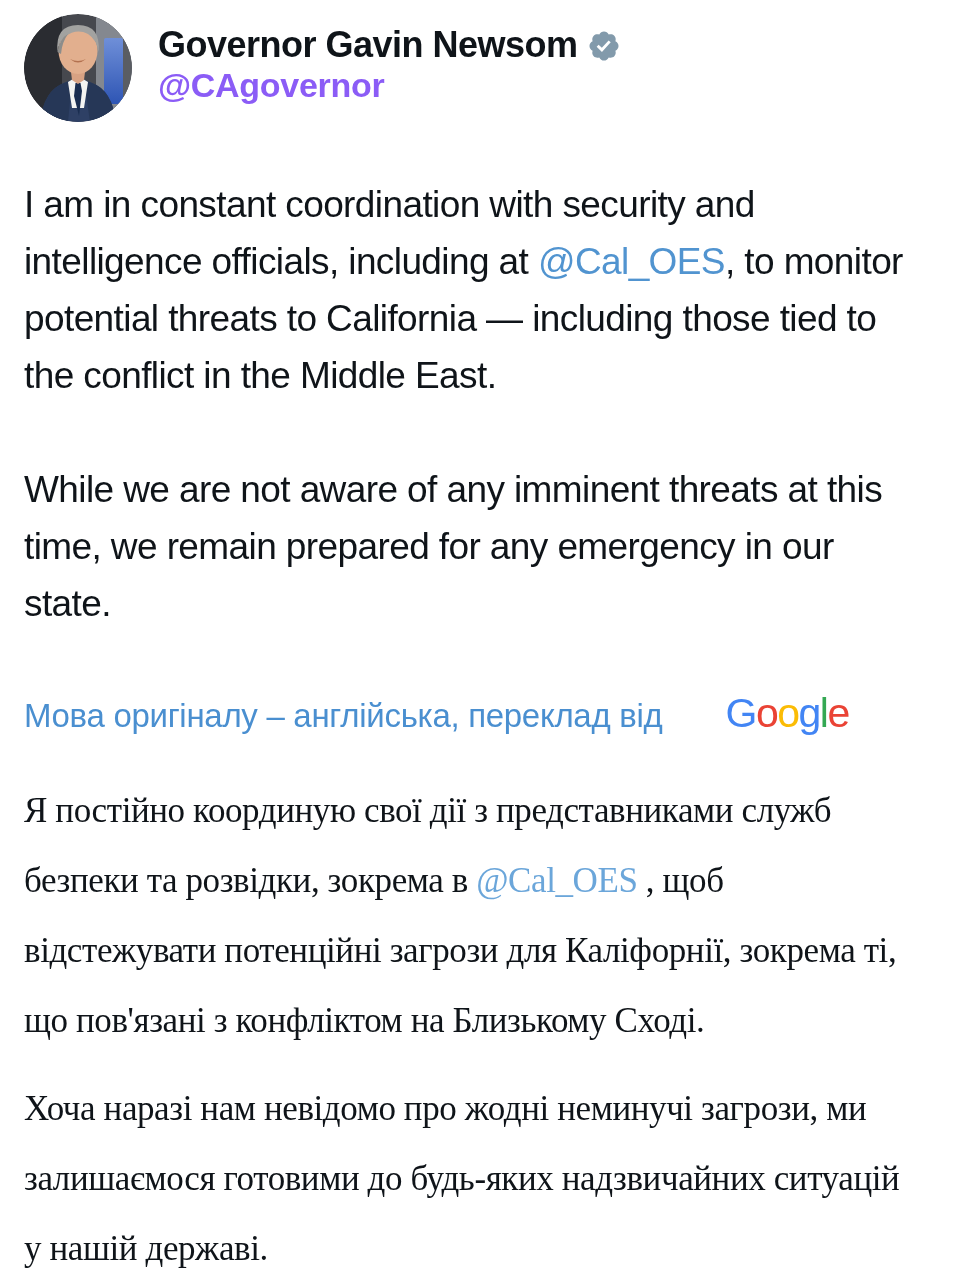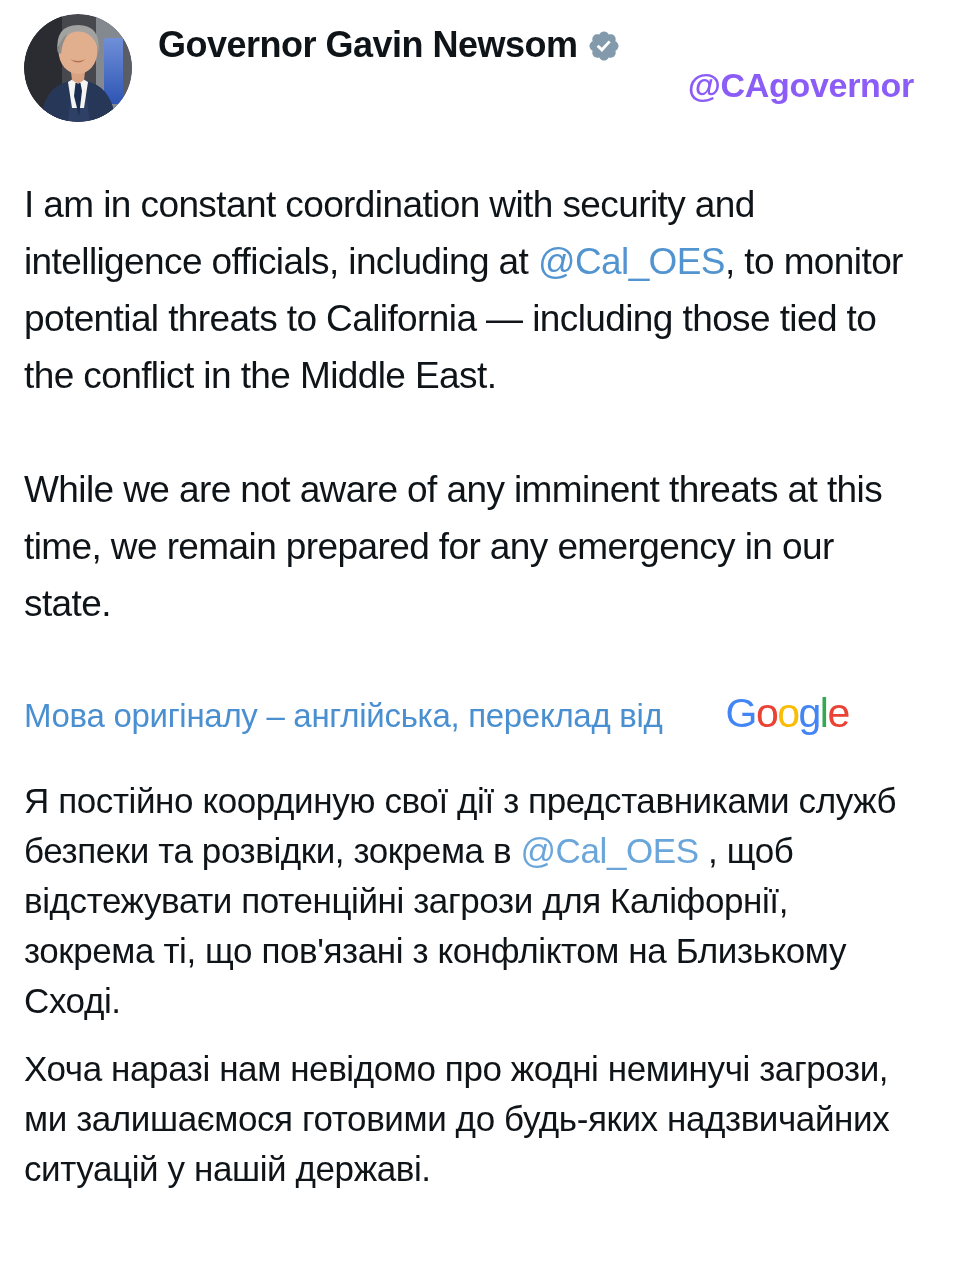--- a/index.html
+++ b/index.html
@@ -6,21 +6,21 @@
   html, body { background: #ffffff; }
   body {
     width: 959px; height: 1280px;
     font-family: "Liberation Sans", sans-serif;
     color: #0f1419;
     overflow: hidden;
   }
   .page { padding: 14px 45px 0 24px; }
 
   
-  .tweet-header { display: flex; align-items: flex-start; text-align: right; }
+  .tweet-header { display: flex; align-items: flex-start; }
   .avatar {
     width: 108px; height: 108px; border-radius: 50%;
     overflow: hidden; flex: 0 0 auto; cursor: pointer;
   }
   .avatar svg { display: block; width: 108px; height: 108px; }
   .id-block { margin-left: 26px; padding-top: 10px; flex: 1 1 auto; min-width: 0; }
   .name-row { display: flex; align-items: center; gap: 9px; }
   .display-name {
     font-size: 36px; font-weight: bold; color: #0f1419;
     letter-spacing: -0.5px; white-space: nowrap; cursor: pointer;
@@ -40,22 +40,22 @@
     font-size: 42px; font-weight: bold; letter-spacing: -1.5px;
   }
 
   
   .tweet-body { margin-top: 54px; }
   p.en {
     font-size: 37px; line-height: 57px; letter-spacing: -0.6px;
     margin: 0 0 57px 0; color: #0f1419;
   }
   p.uk {
-    font-size: 35px; line-height: 50px; letter-spacing: -0.4px;
-    margin: 0 0 18px 0; color: #0f1419;
+    font-size: 35px; line-height: 70px; letter-spacing: -0.4px;
+    margin: 0 0 18px 0; color: #0f1419; font-family: Liberation Serif, serif;
   }
   .mention { color: #5194d0; text-decoration: none; cursor: pointer; }
   .mention.uk-mention { color: #6ba6da; }
 
   
   .translation-notice {
     margin: 0 0 36px 0;
     display: flex; align-items: baseline; gap: 32px;
     cursor: pointer;
   }

